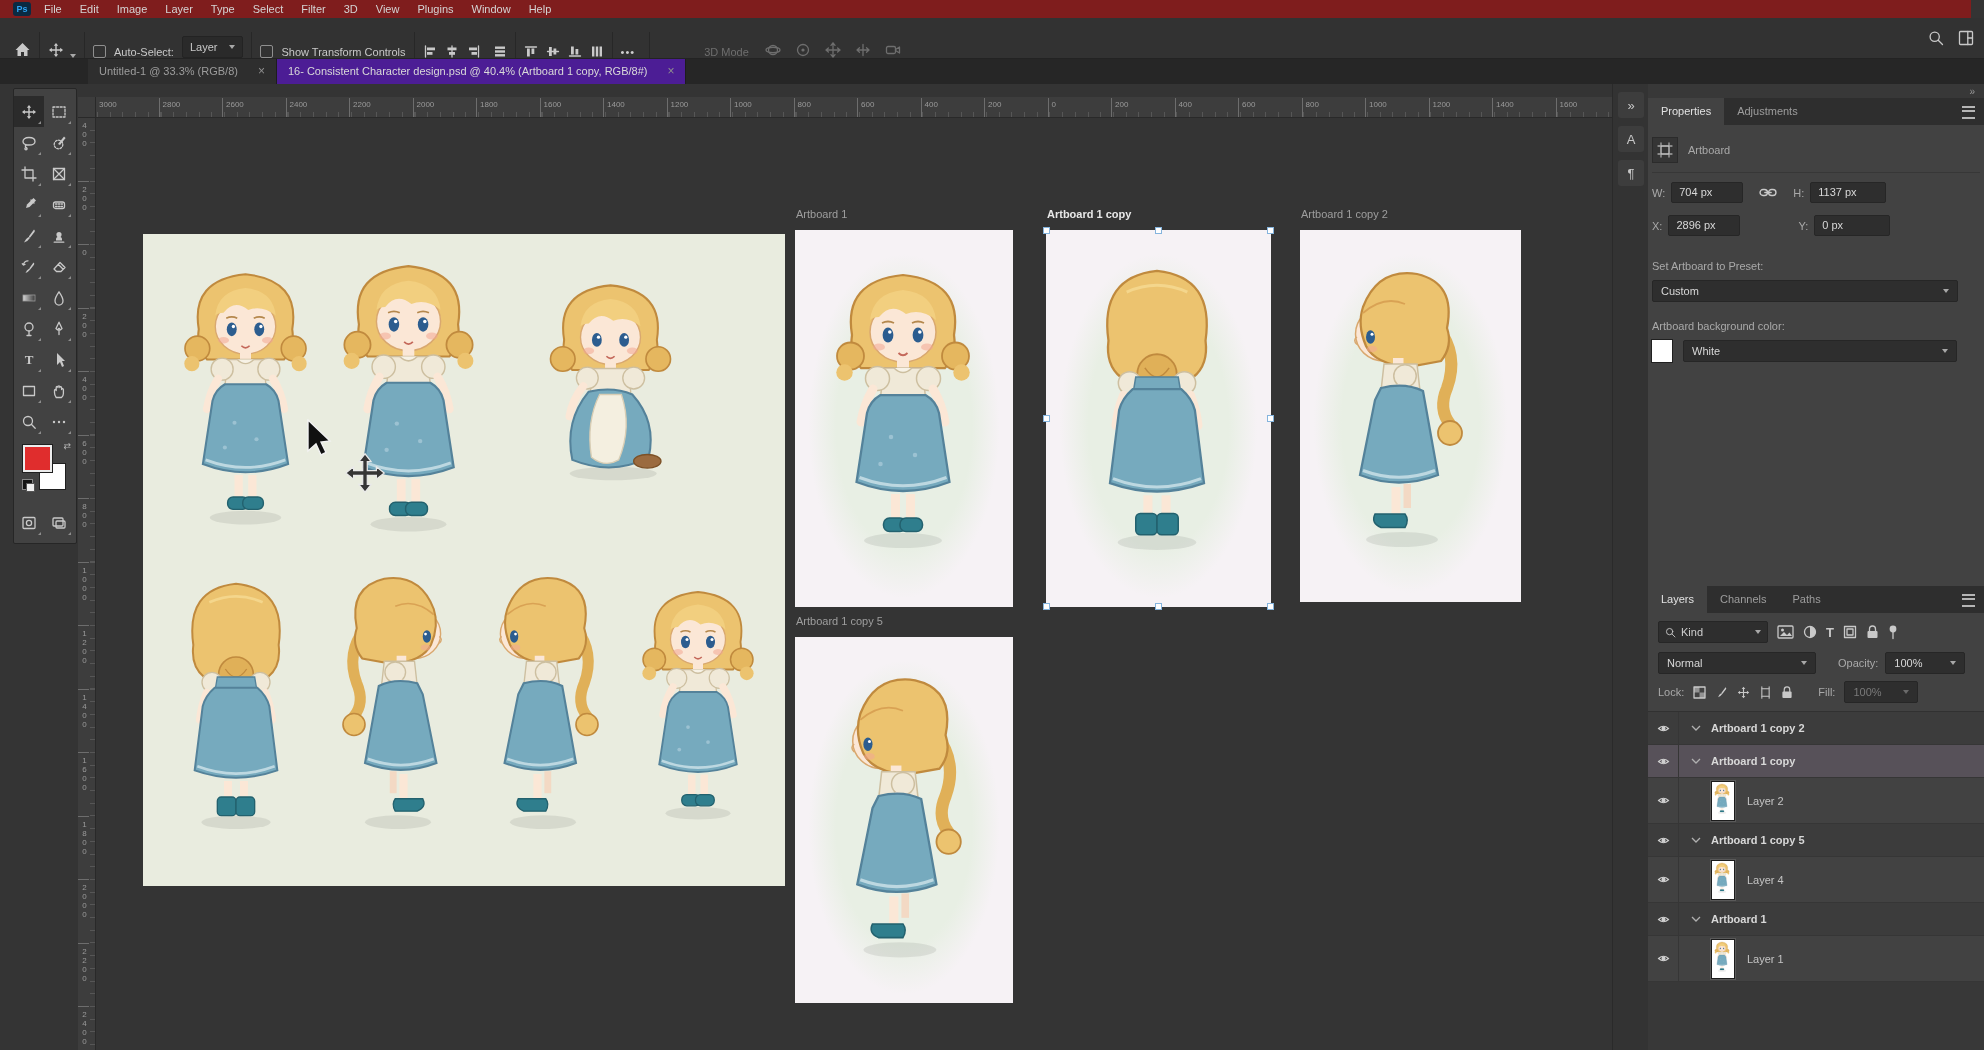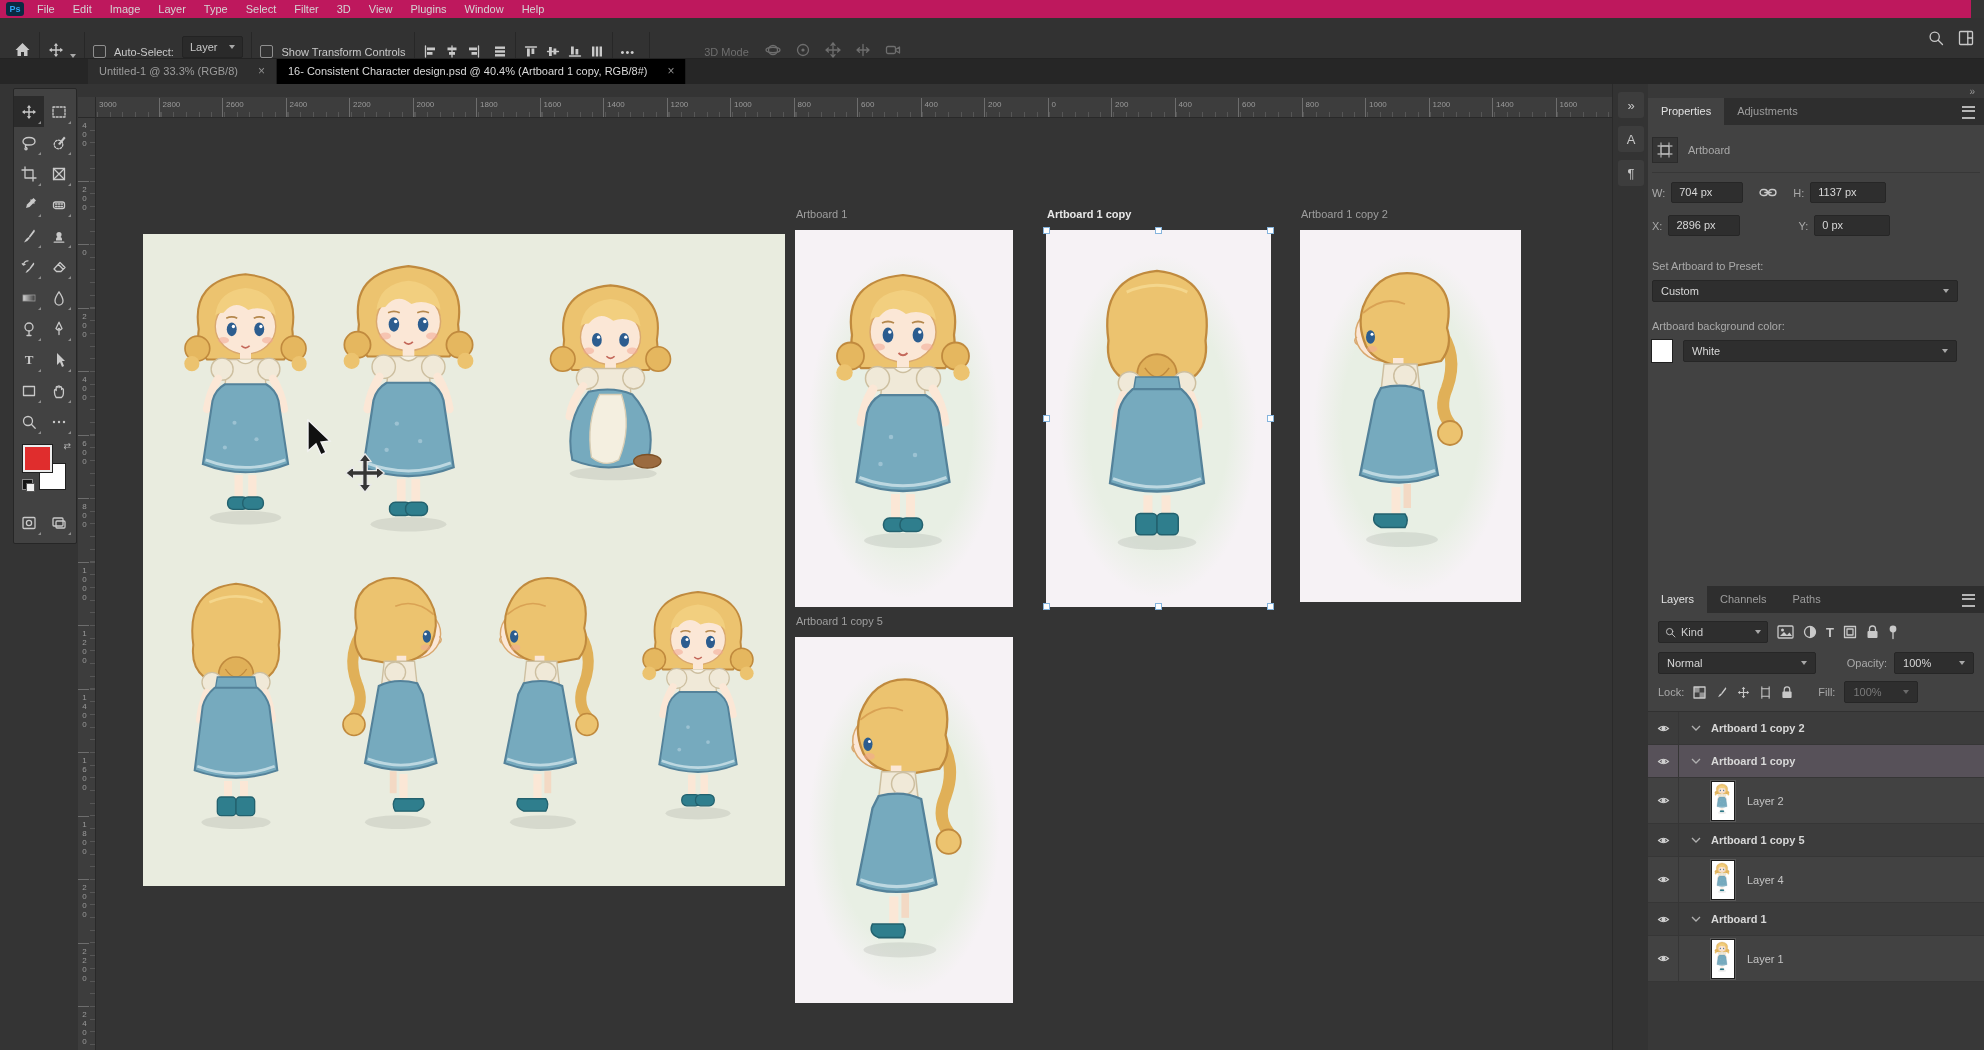--- a/index.html
+++ b/index.html
@@ -2,42 +2,42 @@
 <html><head>
 <meta charset="utf-8">
 <style>
   html,body{margin:0;padding:0;background:#1a1a1a;}
   .screen{position:relative;width:1984px;height:1050px;overflow:hidden;background:#343434;
           font-family:"Liberation Sans",sans-serif;font-size:11px;color:#c8c8c8;}
   svg{display:block}
   .ic{stroke:#c9c9c9;fill:none;stroke-width:1.3;stroke-linecap:round;stroke-linejoin:round}
   .icf{fill:#c9c9c9;stroke:none}
   
-  .menubar{position:absolute;left:0;top:0;right:13px;height:18px;background:#be185d;display:flex;align-items:center;padding-left:6px;z-index:20;}
+  .menubar{position:absolute;left:0;top:0;right:13px;height:18px;background:#7f1d1d;display:flex;align-items:center;padding-left:13px;z-index:20;}
   .ps-logo{width:18px;height:14px;background:#0a2a42;color:#2ea3f2;font-weight:bold;font-size:9px;
            display:flex;align-items:center;justify-content:center;border-radius:3px;margin-right:4px;}
   .mi{padding:0 9px;color:#d4d4d4;line-height:18px;}
   
   .optionsbar{position:absolute;left:0;top:18px;right:0;height:40px;background:#323232;border-bottom:1px solid #232323;
               display:flex;align-items:flex-end;z-index:19;}
   .ob-sep{width:1px;height:26px;background:#272727;margin:0 8px;flex:none;}
   .ob-btn{display:flex;align-items:center;justify-content:center;flex:none;}
   .checkbox{width:11px;height:11px;border:1px solid #8f8f8f;border-radius:2px;background:transparent;flex:none;}
   .ob-dd{height:20px;background:#2a2a2a;border:1px solid #232323;border-radius:2px;display:flex;align-items:center;
          gap:12px;padding:0 7px;margin-left:8px;}
   .caret{width:0;height:0;border-left:3.5px solid transparent;border-right:3.5px solid transparent;border-top:4.5px solid #a8a8a8;}
   .lbl{margin-left:8px;white-space:nowrap;}
   .dim{color:#6e6e6e;}
   .dim .ic{stroke:#6e6e6e}.dim .icf{fill:#6e6e6e}
   .ob-right{position:absolute;right:10px;top:0;height:40px;display:flex;align-items:center;gap:14px;}
   
   .tabbar{position:absolute;left:0;top:58px;right:0;height:26px;background:#262626;display:flex;padding-left:88px;z-index:18;}
   .tab{display:flex;align-items:center;gap:20px;padding:0 11px;background:#2e2e2e;color:#9c9c9c;
        border-right:1px solid #1d1d1d;white-space:nowrap;}
-  .tab.active{background:#000000;color:#d9d9d9;}
+  .tab.active{background:#4c1d95;color:#d9d9d9;}
   .tab .x{color:#8f8f8f;font-size:12px;}
   
   .toolpanel{position:absolute;left:13px;top:88px;width:62px;background:#424242;border:1px solid #262626;
              border-radius:2px;padding-top:7px;z-index:10;}
   .tools{display:grid;grid-template-columns:30px 30px;}
   .tool{position:relative;height:31px;display:flex;align-items:center;justify-content:center;}
   .tool.sel{background:#2b2b2b;}
   .tool::after{content:"";position:absolute;right:3px;bottom:3px;border-left:3px solid transparent;border-bottom:3px solid #8d8d8d;}
   .colors{position:relative;height:70px;}
   .fg-sw{position:absolute;left:9px;top:8px;width:25px;height:23px;background:#e02d2d;border:2px solid #ececec;box-shadow:0 0 0 1px #1f1f1f;}
@@ -717,21 +717,21 @@
               <circle class="icf" cx="5" cy="4" r="3.4"></circle>
               <line class="ic" x1="5" y1="7.5" x2="5" y2="13.5"></line>
             </svg>
           </div>
       </div>
       <div class="blendrow">
         <div class="dd" style="width:140px">
           <span>Normal</span>
           <div class="caret"></div>
         </div>
-        <span class="plabel" style="margin-left:24px">Opacity:</span>
+        <span class="plabel" style="margin-left:15px">Opacity:</span>
         <div class="dd" style="width:62px">
           <span>100%</span>
           <div class="caret"></div>
         </div>
       </div>
       <div class="lockrow">
         <span class="plabel">Lock:</span>
         <div>
             <svg width="13" height="13" viewBox="0 0 13 13">
               <rect class="ic" x="1" y="1" width="11" height="11"></rect>

